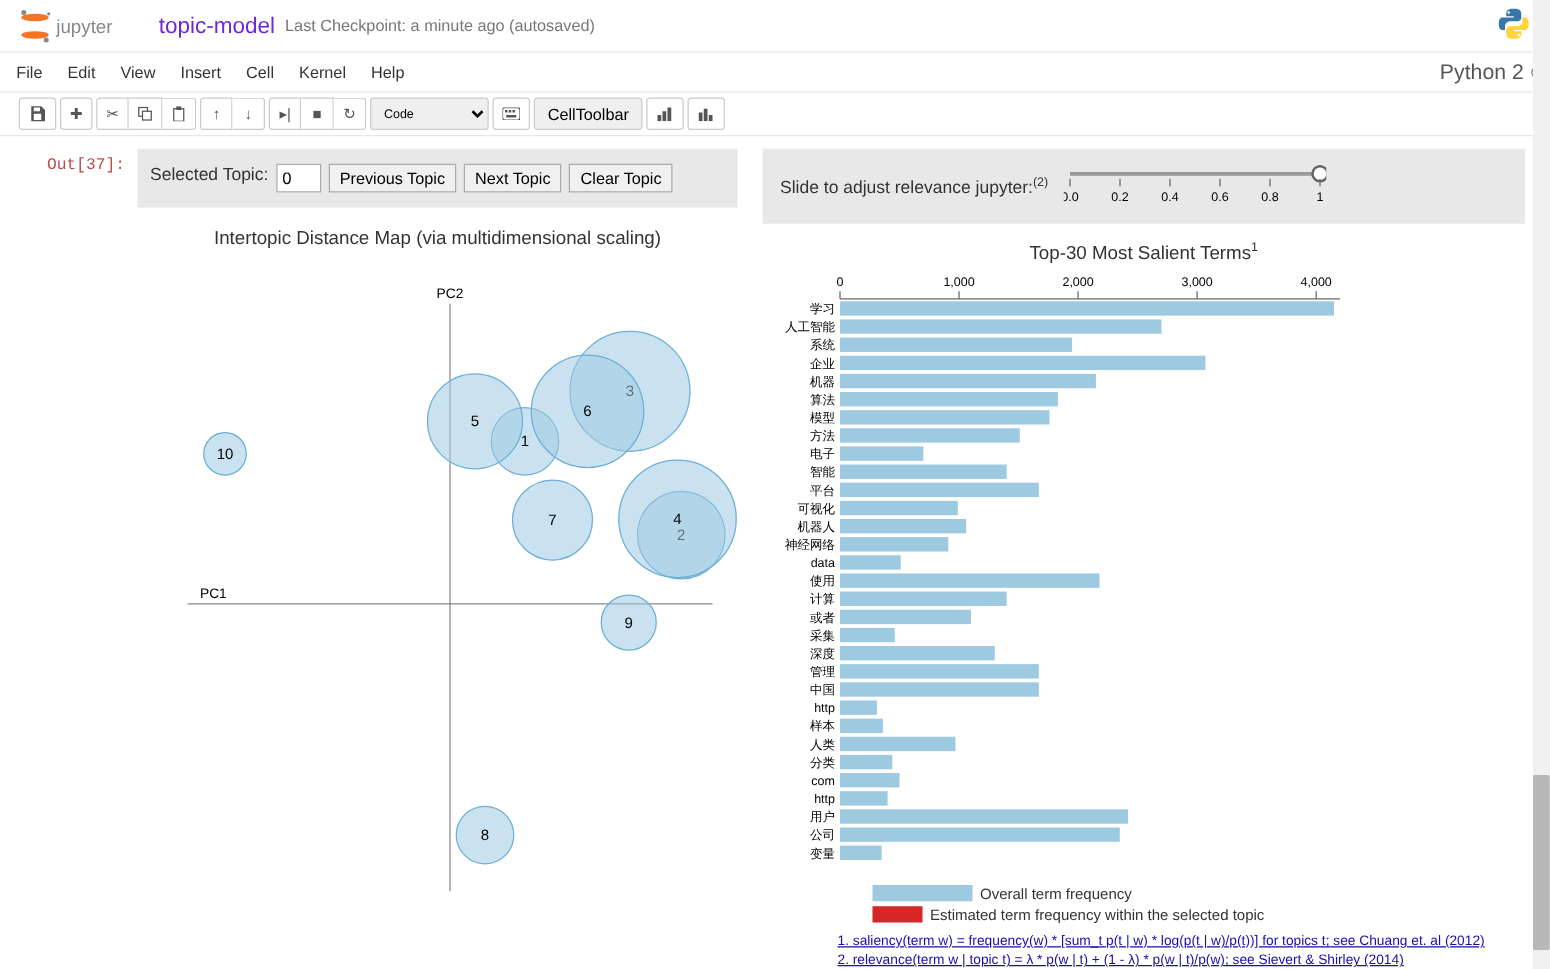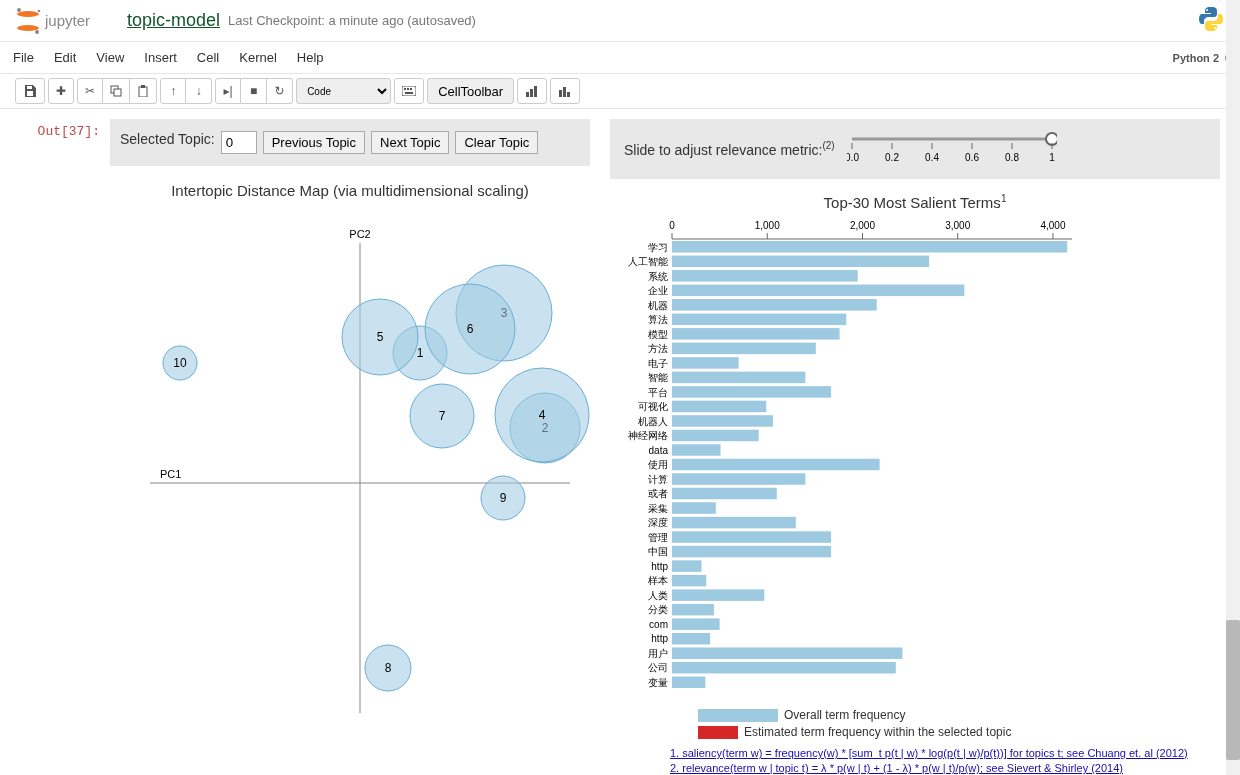--- a/index.html
+++ b/index.html
@@ -1,28 +1,28 @@
 <!DOCTYPE html>
 <html><head>
   <meta charset="utf-8">
   <style>
     * { margin: 0; padding: 0; box-sizing: border-box; }
     body { font-family: "Helvetica Neue", Helvetica, Arial, sans-serif; font-size: 13px; color: #333; background: #fff; }
     
     .header { display: flex; align-items: center; padding: 5px 15px; border-bottom: 1px solid #e7e7e7; }
     .jupyter-logo { display: flex; align-items: center; margin-right: 12px; }
     .jupyter-logo svg { width: 100px; height: 30px; }
-    .notebook-name { font-size: 18px; color: #14532d; margin-right: 8px; text-decoration: underline; }
+    .notebook-name { font-size: 18px; color: #6d28d9; margin-right: 8px; }
     .checkpoint { font-size: 13px; color: #777; }
     .python-logo { margin-left: auto; }
     .python-logo svg { width: 28px; height: 28px; }
     
     .menubar { display: flex; align-items: center; padding: 4px 3px; border-bottom: 1px solid #e7e7e7; }
     .menu-item { padding: 4px 10px; font-size: 13px; color: #333; cursor: pointer; }
-    .kernel-status { margin-left: auto; display: flex; align-items: center; gap: 6px; font-size: 11px; color: #555; font-weight: bold; }
+    .kernel-status { margin-left: auto; display: flex; align-items: center; gap: 6px; font-size: 17px; color: #555; }
     .kernel-indicator { width: 12px; height: 12px; border: 1px solid #888; border-radius: 50%; }
     
     .toolbar { display: flex; align-items: center; gap: 3px; padding: 4px 15px; border-bottom: 1px solid #e7e7e7; }
     .tb-group { display: flex; gap: 0; }
     .tb-btn { border: 1px solid #ccc; background: #fff; padding: 4px 7px; min-width: 26px; height: 26px; display: flex; align-items: center; justify-content: center; cursor: pointer; font-size: 12px; color: #555; }
     .tb-group .tb-btn:first-child { border-radius: 3px 0 0 3px; }
     .tb-group .tb-btn:last-child { border-radius: 0 3px 3px 0; }
     .tb-group .tb-btn:not(:first-child) { border-left: none; }
     .tb-btn.single { border-radius: 3px; }
     .cell-type-select { border: 1px solid #ccc; padding: 3px 6px; font-size: 10px; border-radius: 3px; min-width: 95px; height: 26px; }
@@ -49,21 +49,21 @@
     .intertopic-svg { width: 480px; height: 520px; }
     
     .marginal-label { font-size: 12px; text-align: center; }
     .marginal-svg { width: 160px; height: 100px; }
     
     .top30-title { text-align: center; font-size: 15px; padding: 6px 0; }
     .barchart-container { width: 470px; }
     .bar-svg { width: 470px; height: 480px; }
     
     .legend { padding: 8px 0 0 60px; font-size: 12px; }
-    .legend-item { display: flex; align-items: center; gap: 6px; margin-bottom: 3px; padding-left: 28px; }
+    .legend-item { display: flex; gap: 6px; margin-bottom: 3px; padding-left: 28px; }
     .legend-swatch { width: 80px; height: 13px; }
     .footnotes { font-size: 11px; color: #1a0dab; padding: 4px 0 0 60px; line-height: 1.4; text-decoration: underline; }
     
     .scrollbar { position: fixed; right: 0; top: 0; bottom: 0; width: 14px; background: #f0f0f0; }
     .scrollbar-thumb { position: absolute; right: 0; width: 14px; background: #b8b8b8; border-radius: 2px; }
   </style>
 </head>
 <body>
 
 <div class="header">
@@ -209,21 +209,21 @@
               <text x="70" y="164" text-anchor="middle" font-size="12">10</text>
             </g>
         </svg>
         
       </div>
 
       <div class="right-panel">
         <div class="slider-panel">
           <div class="slider-row">
             <span>
-              <span>Slide to adjust relevance metric:</span><sup style="font-size:10px;">(2)</sup>
+              <span>Slide to adjust relevance jupyter:</span><sup style="font-size:10px;">(2)</sup>
             </span>
             <svg class="slider-svg" viewBox="0 0 210 40">
               <line x1="5" y1="10" x2="205" y2="10" stroke="#999" stroke-width="3"></line>
               <circle cx="205" cy="10" r="6" fill="#fff" stroke="#666" stroke-width="2"></circle>
               <g id="slider-ticks">
                   <line x1="5" x2="5" y1="14" y2="20" stroke="#666"></line>
                   <text x="5" y="32" text-anchor="middle" font-size="10">0.0</text>
                   <line x1="45" x2="45" y1="14" y2="20" stroke="#666"></line>
                   <text x="45" y="32" text-anchor="middle" font-size="10">0.2</text>
                   <line x1="85" x2="85" y1="14" y2="20" stroke="#666"></line>

